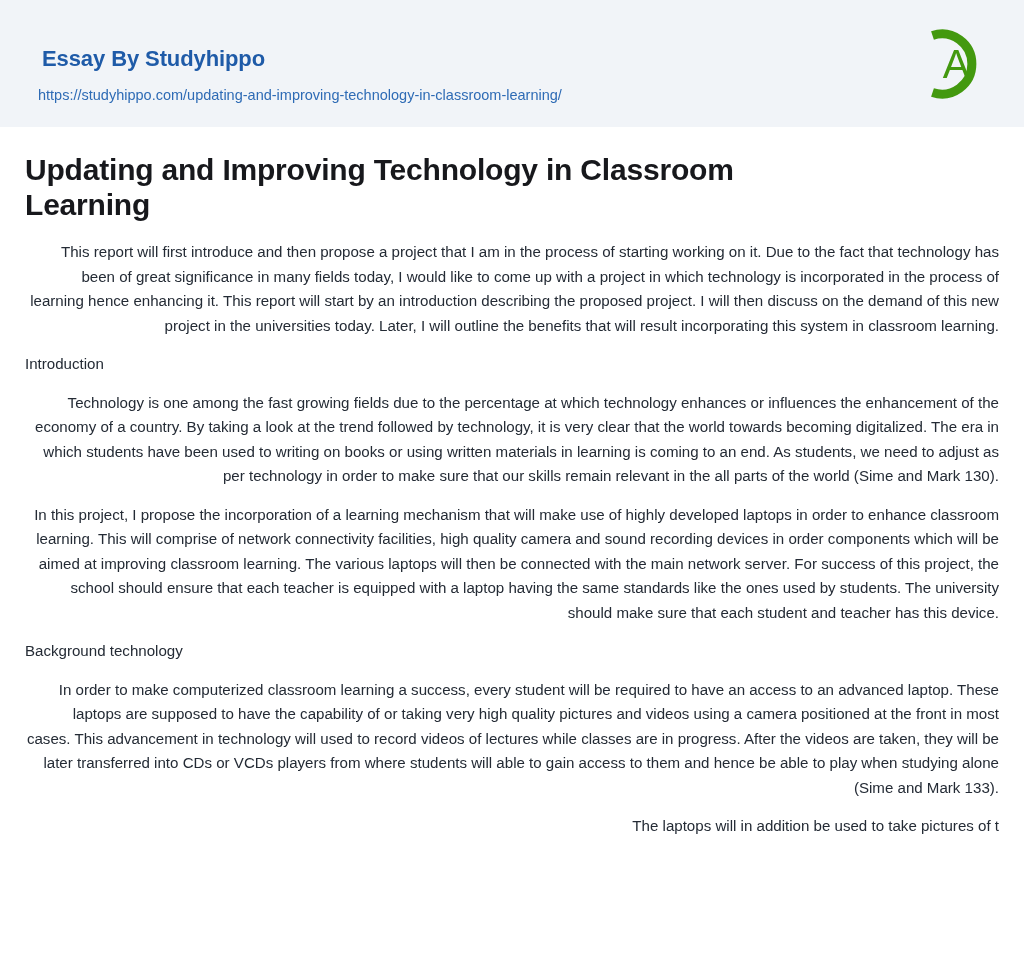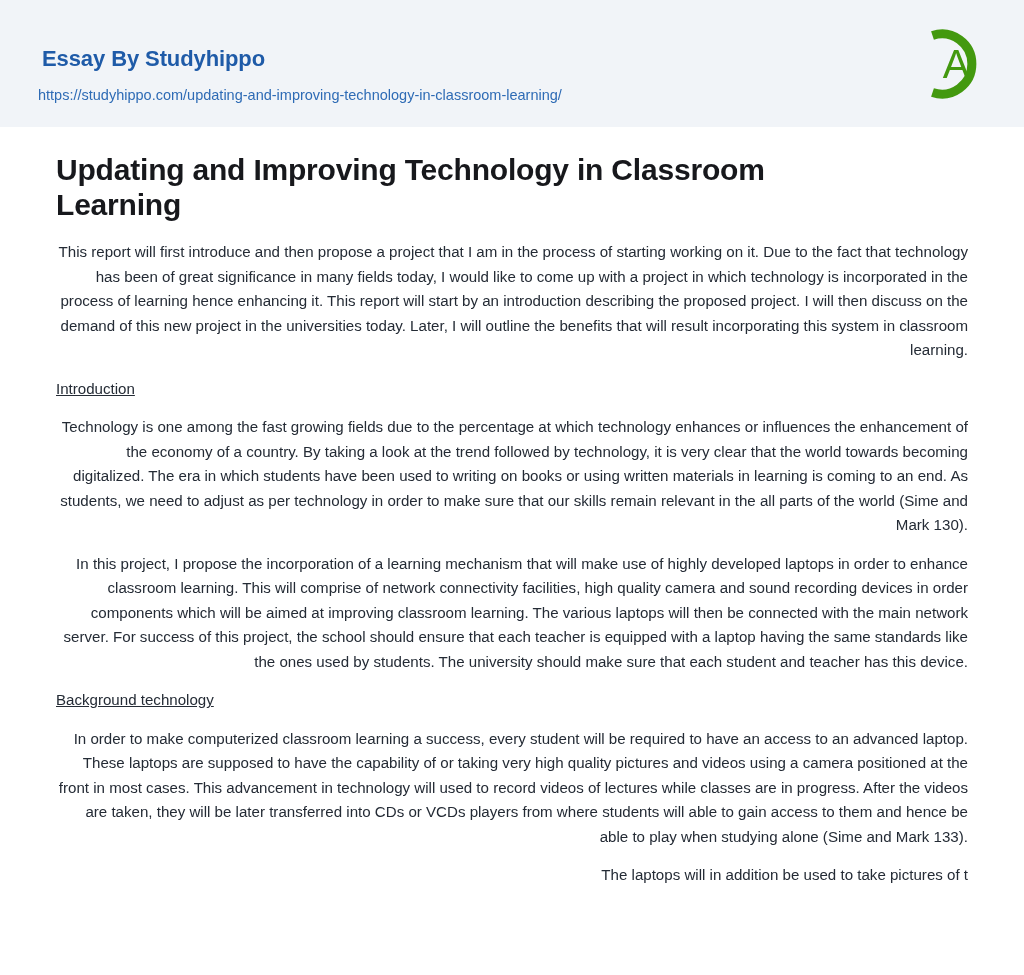--- a/index.html
+++ b/index.html
@@ -64,21 +64,21 @@
   .site-logo svg {
     display: block;
     width: 88px;
     height: 88px;
   }
 
   
   .article {
     box-sizing: border-box;
     width: 1024px;
-    padding: 0 56px;
+    padding: 0 25px;
   }
   .article-title {
     margin: 0;
     padding-top: 25px;
     font-size: 30px;
     line-height: 35px;
     font-weight: bold;
     color: #17181c;
     letter-spacing: -0.2px;
     max-width: 790px;
@@ -92,21 +92,20 @@
     line-height: 24.5px;
     color: #242b35;
     text-align: right;
   }
   .subhead {
     margin: 0 0 14px 0;
     font-size: 15.1px;
     line-height: 24.5px;
     color: #242b35;
     font-weight: normal;
-    text-decoration: underline;
   }
 </style>
 </head>
 <body>
 
 <header class="site-header">
   <div class="header-inner">
     <div class="brand-title">Essay By Studyhippo</div>
     <div class="brand-url">https://studyhippo.com/updating-and-improving-technology-in-classroom-learning/</div>
   </div>

